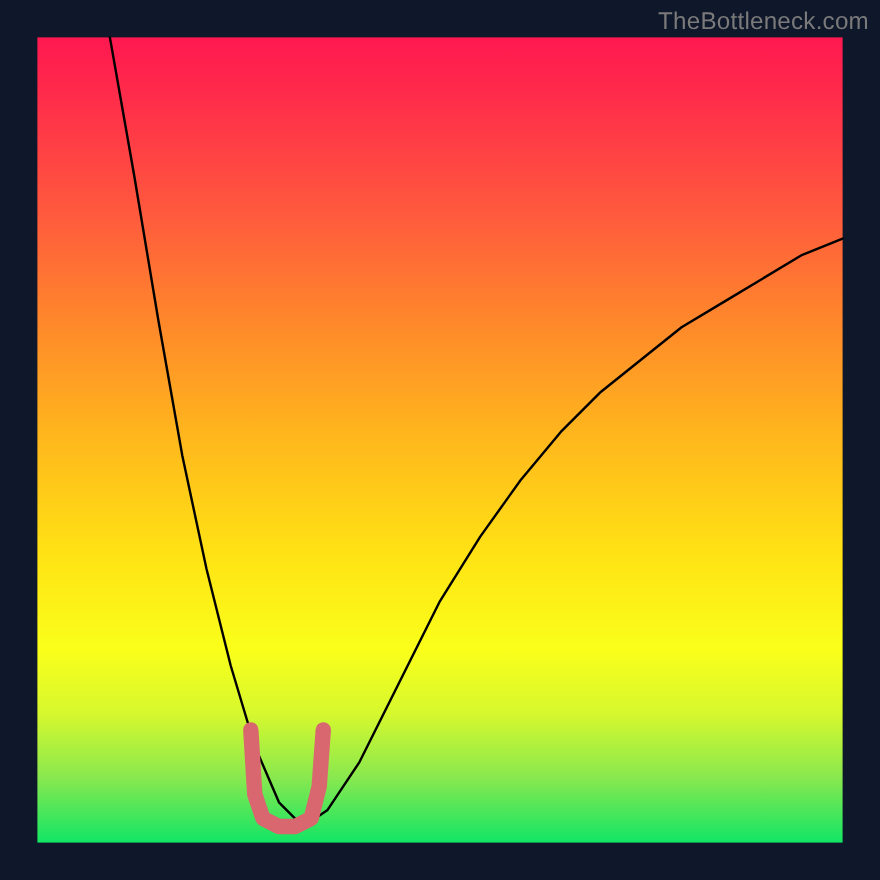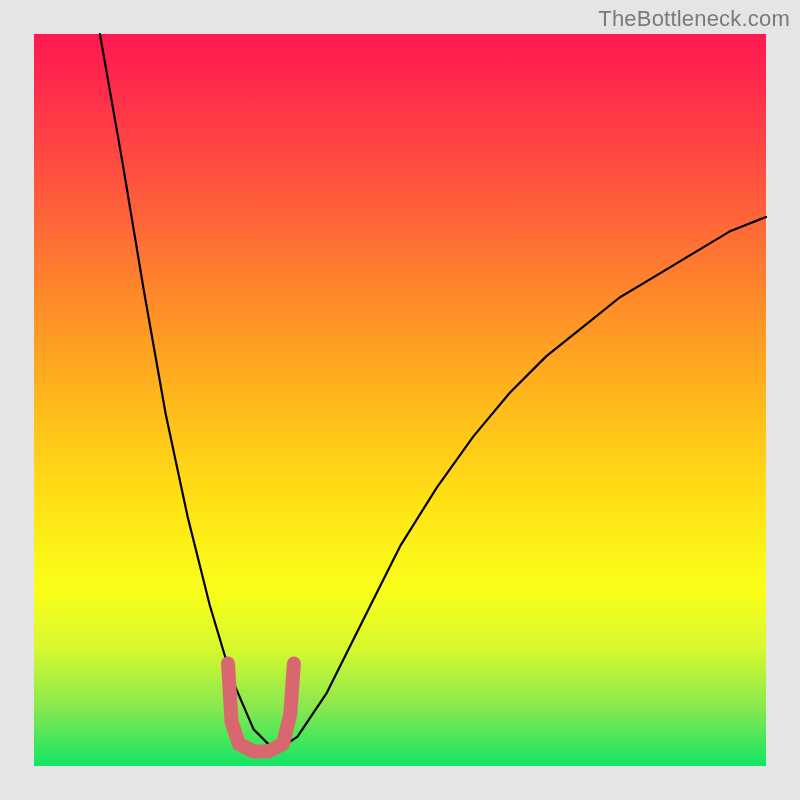--- a/index.html
+++ b/index.html
@@ -10,21 +10,21 @@
     background: #000;
     font-family: Arial, Helvetica, sans-serif;
     overflow: hidden;
   }
   .frame {
     position: absolute;
     left: 0;
     top: 0;
     width: 800px;
     height: 800px;
-    background: #e5e5e5;
+    background: #0f172a;
   }
   .plot-area {
     position: absolute;
     left: 34px;
     top: 34px;
     width: 732px;
     height: 732px;
     
     background: linear-gradient(
       to bottom,

